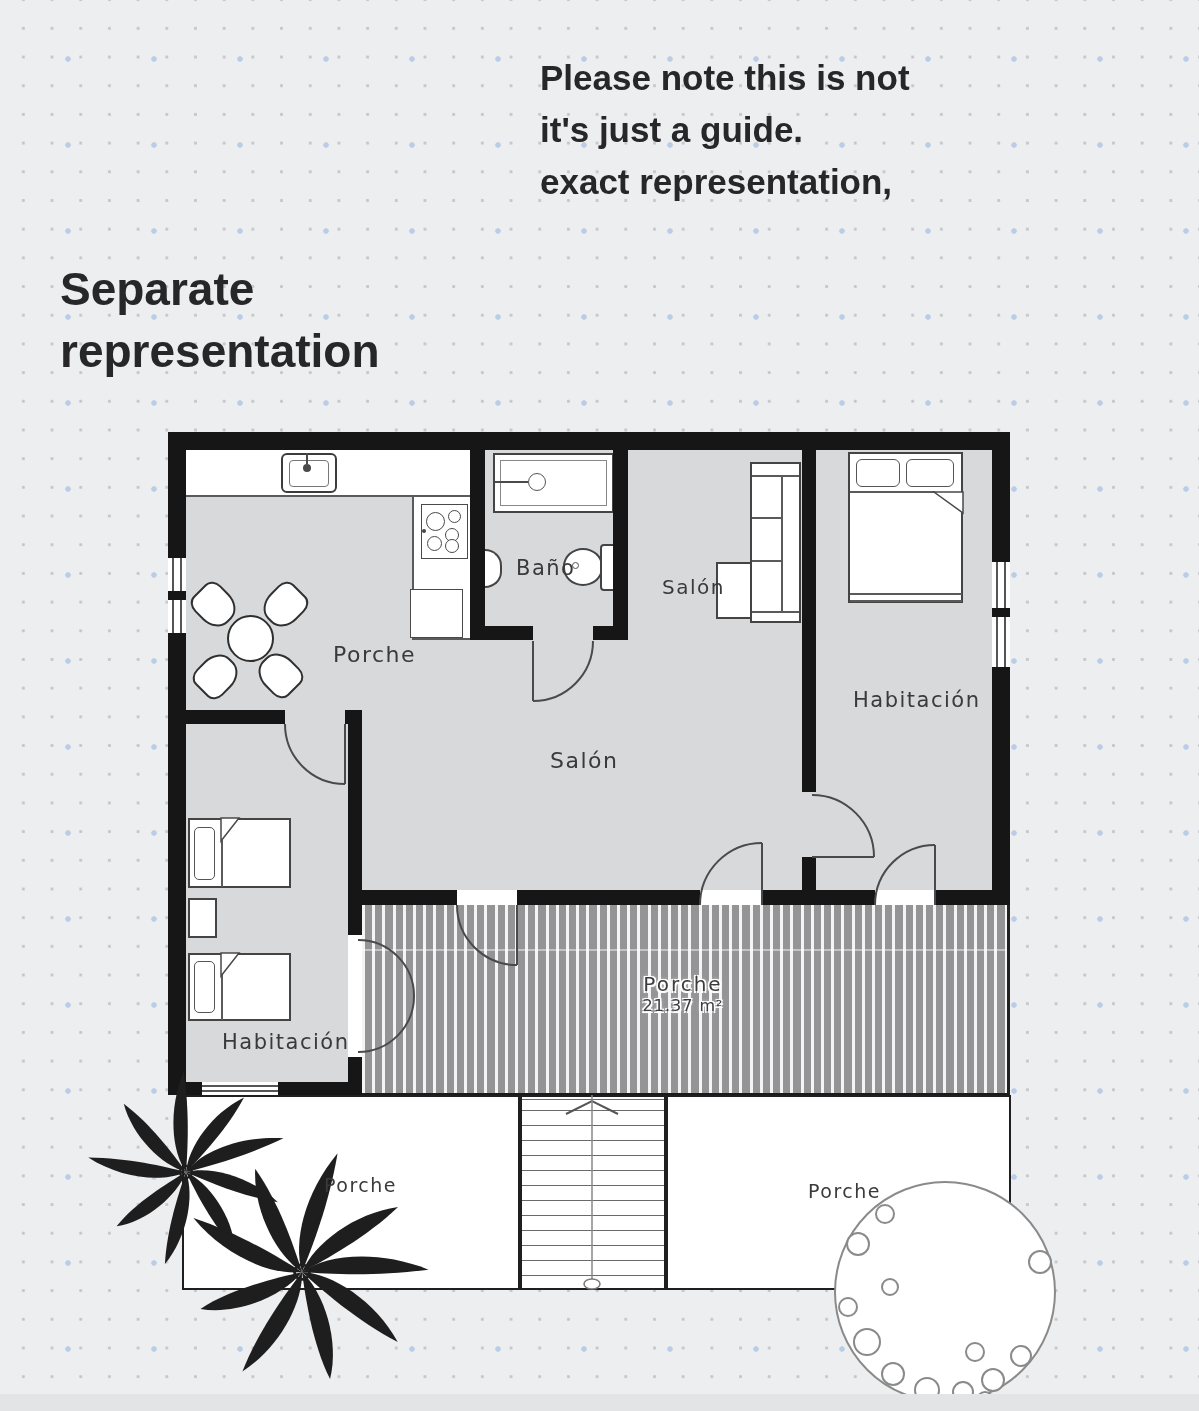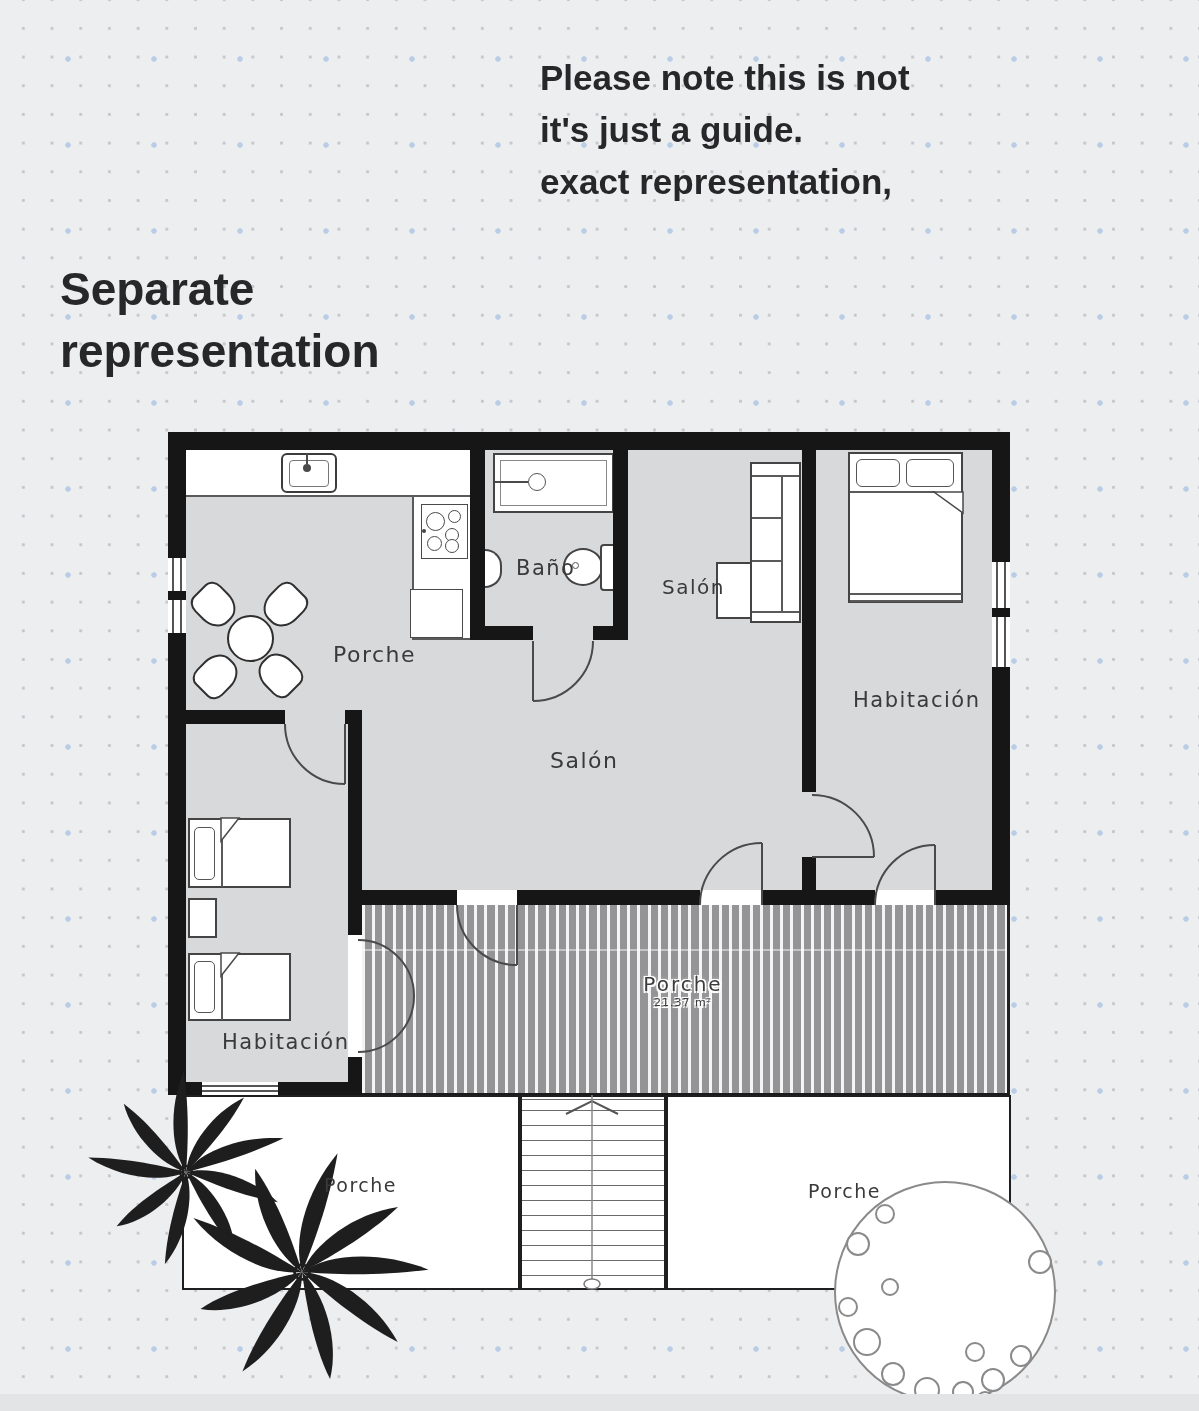--- a/index.html
+++ b/index.html
@@ -227,19 +227,19 @@
   </svg>
 
   <div class="room-label" style="left:333px;top:642px;font-size:22px;">Porche</div>
   <div class="room-label" style="left:516px;top:556px;font-size:21px;">Baño</div>
   <div class="room-label" style="left:662px;top:575px;font-size:20px;">Salón</div>
   <div class="room-label" style="left:550px;top:748px;font-size:22px;">Salón</div>
   <div class="room-label" style="left:853px;top:688px;font-size:21px;">Habitación</div>
   <div class="room-label" style="left:222px;top:1030px;font-size:21px;">Habitación</div>
   <div class="deck-label" style="left:623px;top:972px;width:120px;">
     <div style="font-size:20px;letter-spacing:2px;">Porche</div>
-    <div style="font-size:11px;letter-spacing:1px;">21.37 m²</div>
+    <div style="font-size:16px;letter-spacing:1px;">21.37 m²</div>
   </div>
   <div class="room-label" style="left:324px;top:1174px;font-size:19px;">Porche</div>
   <div class="room-label" style="left:808px;top:1180px;font-size:19px;">Porche</div>
 
   <div style="position:absolute;left:0;top:1394px;width:1199px;height:17px;background:#e3e4e6;"></div>
 </div>
 
 </body></html>

